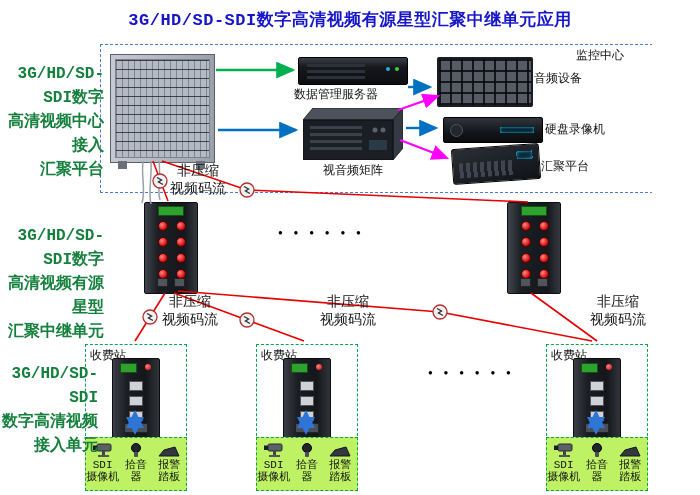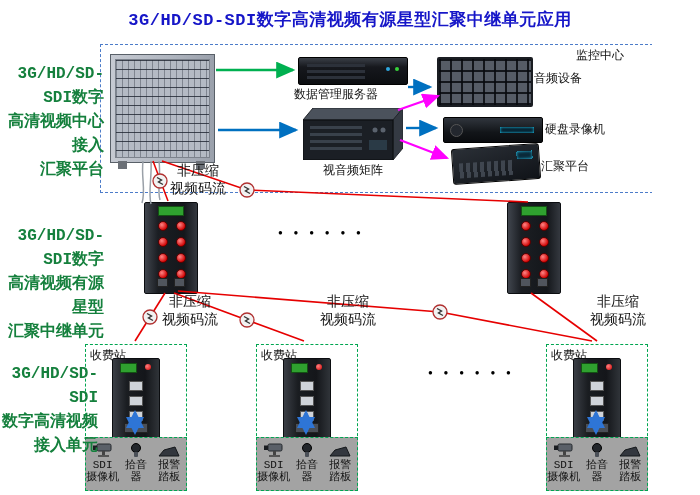--- a/index.html
+++ b/index.html
@@ -16,21 +16,21 @@
   .lbl{position:absolute;font-size:12px;color:#111;white-space:pre-line;z-index:7;}
   .stream{position:absolute;font-size:14px;color:#111;white-space:pre-line;text-align:center;
           width:56px;line-height:1.25;z-index:7;}
   .dots{position:absolute;font-size:8px;font-weight:bold;letter-spacing:3px;color:#000;z-index:7;}
   
   .center-box{position:absolute;left:100px;top:44px;width:551px;height:147px;
               border:1.5px dashed #4d7cc9;z-index:1;}
   .station-box{position:absolute;top:344px;width:100px;height:100px;border:1px dashed #00a550;z-index:1;}
   .station-label{position:absolute;left:4px;top:2px;font-size:12px;color:#111;}
   .sensor-box{position:absolute;top:437px;width:100px;height:52px;border:1px dashed #00a550;
-              display:flex;z-index:2;background:#a3a3a3;}
+              display:flex;z-index:2;background:#bef264;}
   .sensor-col{flex:1;display:flex;flex-direction:column;align-items:center;padding-top:3px;}
   .sensor-col .ic{height:17px;display:flex;align-items:center;justify-content:center;}
   .sensor-lbl{font-size:11px;line-height:1.1;text-align:center;white-space:pre-line;color:#111;margin-top:1px;}
   
   .rack{position:absolute;left:110px;top:54px;width:103px;height:107px;z-index:2;
         background:linear-gradient(90deg,#c6cad2,#aeb4be 60%,#9aa0ab);border:1px solid #596068;}
   .rack-grid{position:absolute;inset:4px;background-color:#b4bac4;border:1px solid #7c828c;
         background-image:repeating-linear-gradient(180deg,rgba(30,36,48,.8) 0 1px,transparent 1px 9px),
                          repeating-linear-gradient(90deg,rgba(30,36,48,.35) 0 1px,transparent 1px 6px);}
   .rack-foot{position:absolute;width:9px;height:8px;background:#6b7077;top:161px;z-index:2;}

